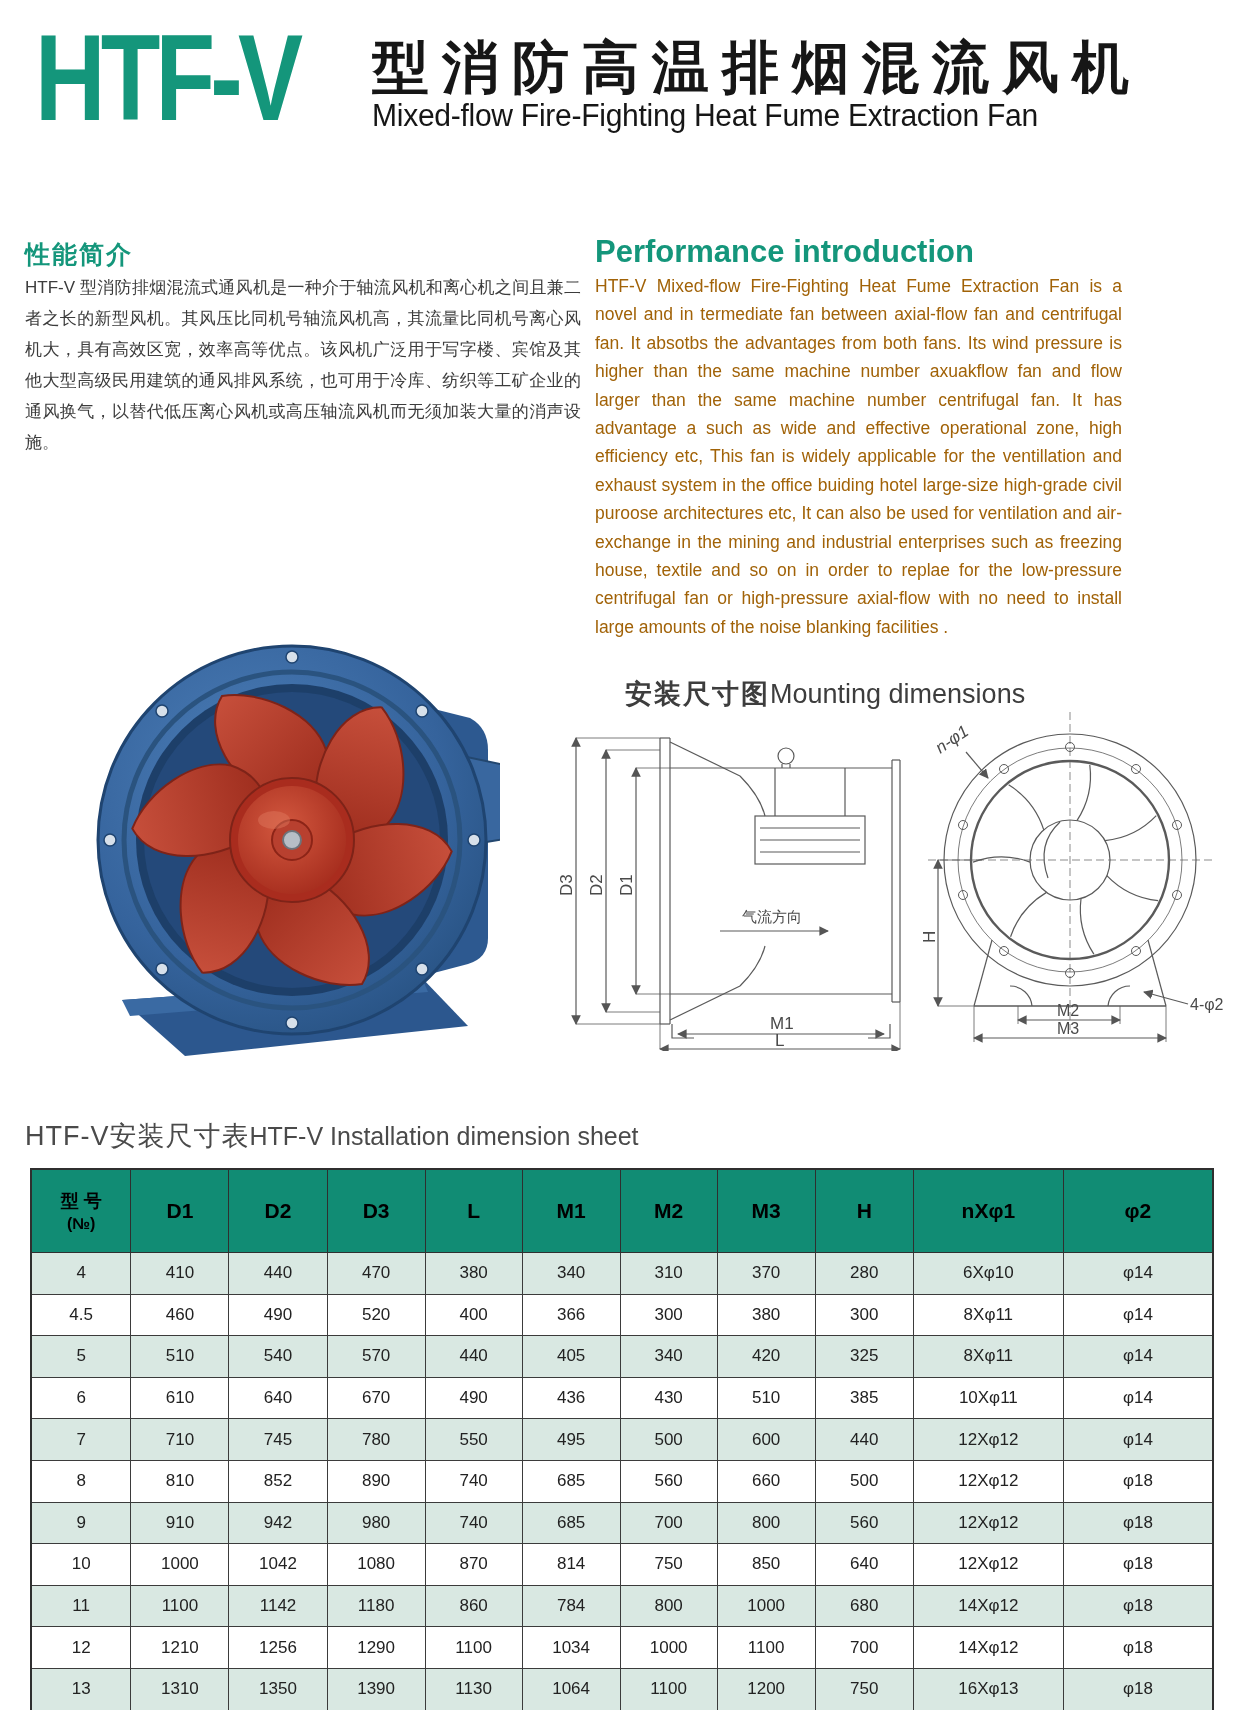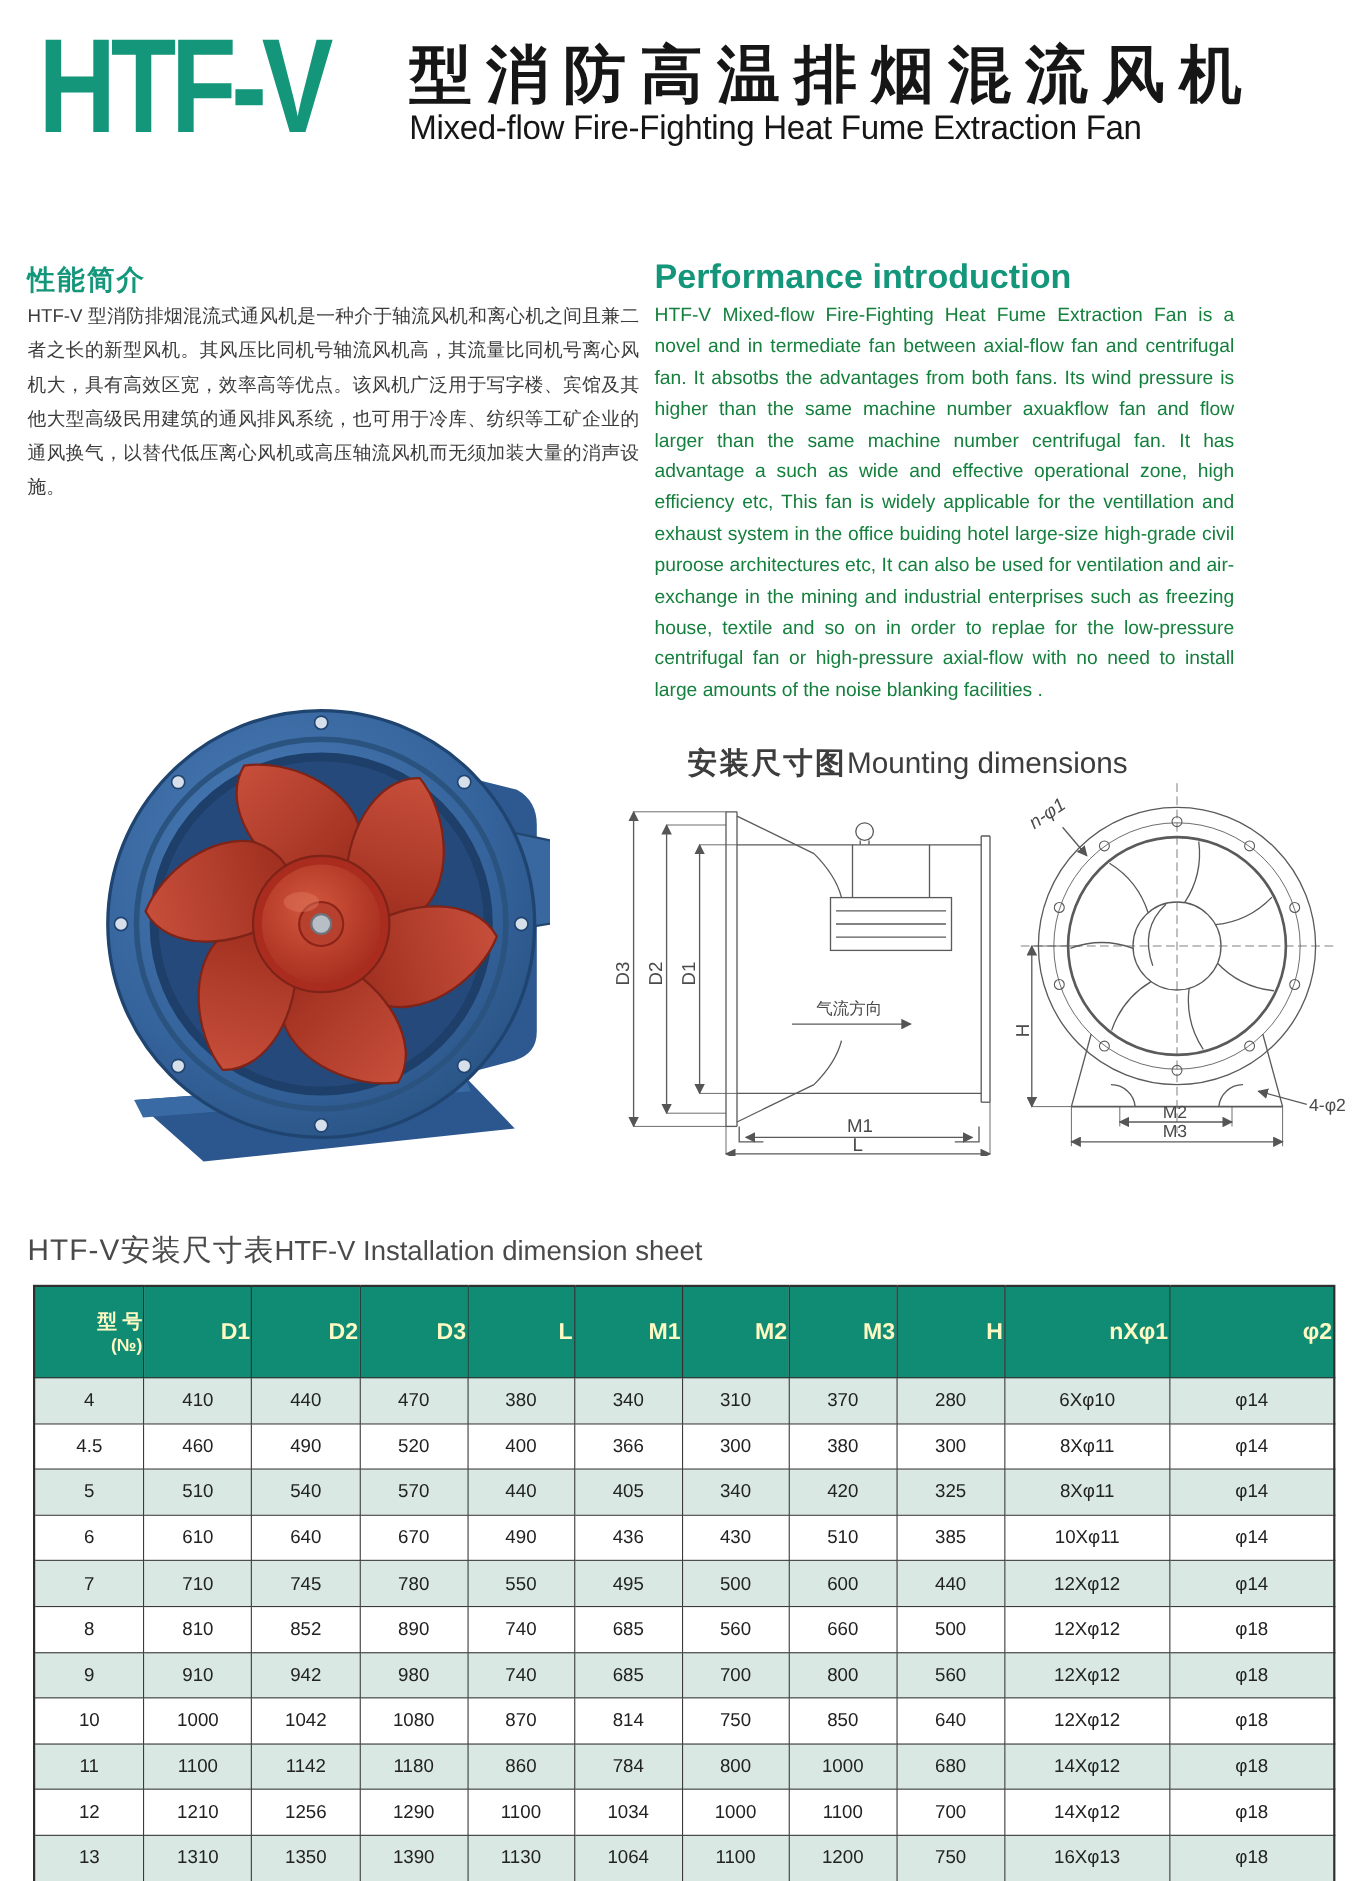--- a/index.html
+++ b/index.html
@@ -32,21 +32,21 @@
   .zh-text{
     position:absolute;left:25px;top:272px;width:556px;
     font-size:17px;line-height:31px;text-align:justify;color:#3c3c3c;
   }
   .en-heading{
     position:absolute;left:595px;top:234px;
     font-size:31px;font-weight:bold;color:#14967B;
   }
   .en-text{
     position:absolute;left:595px;top:272px;width:527px;
-    font-size:17.5px;line-height:28.4px;text-align:justify;color:#15803d;
+    font-size:17.5px;line-height:28.4px;text-align:justify;color:#a16207;
   }
   
   .mount-heading{
     position:absolute;left:625px;top:676px;white-space:nowrap;color:#3d3d3d;
   }
   .mount-heading .zh{font-size:27px;font-weight:600;letter-spacing:2px;}
   .mount-heading .en{font-size:27px;font-weight:400;margin-left:0;}
   .fan-photo{position:absolute;left:70px;top:608px;}
   .drawing-left{position:absolute;left:560px;top:716px;}
   .drawing-right{position:absolute;left:892px;top:698px;}
@@ -54,22 +54,22 @@
   
   .table-title{position:absolute;left:25px;top:1118px;white-space:nowrap;color:#4a4a4a;}
   .table-title .zh{font-size:27px;font-weight:500;letter-spacing:1px;}
   .table-title .en{font-size:25px;font-weight:400;}
   .dim-table{
     position:absolute;left:30px;top:1168px;width:1184px;
     border-collapse:collapse;table-layout:fixed;
     border:2px solid #2f2f2f;border-bottom-width:3px;
   }
   .dim-table th{
-    background:#118C74;color:#fef9c3;font-weight:bold;font-size:21px;
-    height:80px;text-align:right;vertical-align:middle;
+    background:#118C74;color:#000000;font-weight:bold;font-size:21px;
+    height:80px;text-align:center;vertical-align:middle;
     border:1px solid #2f2f2f;border-left:1px solid rgba(255,255,255,.45);
     border-top:2px solid #2f2f2f;
   }
   .dim-table th:first-child{border-left:1px solid #2f2f2f;font-size:18px;}
   .dim-table th .sub{font-size:16px;font-weight:bold;margin-top:2px;}
   .dim-table td{
     height:38.6px;text-align:center;vertical-align:middle;
     font-size:17px;color:#222;border:1px solid #3b3b3b;background:#ffffff;
   }
   .dim-table tr.shade td{background:#D9E8E2;}

